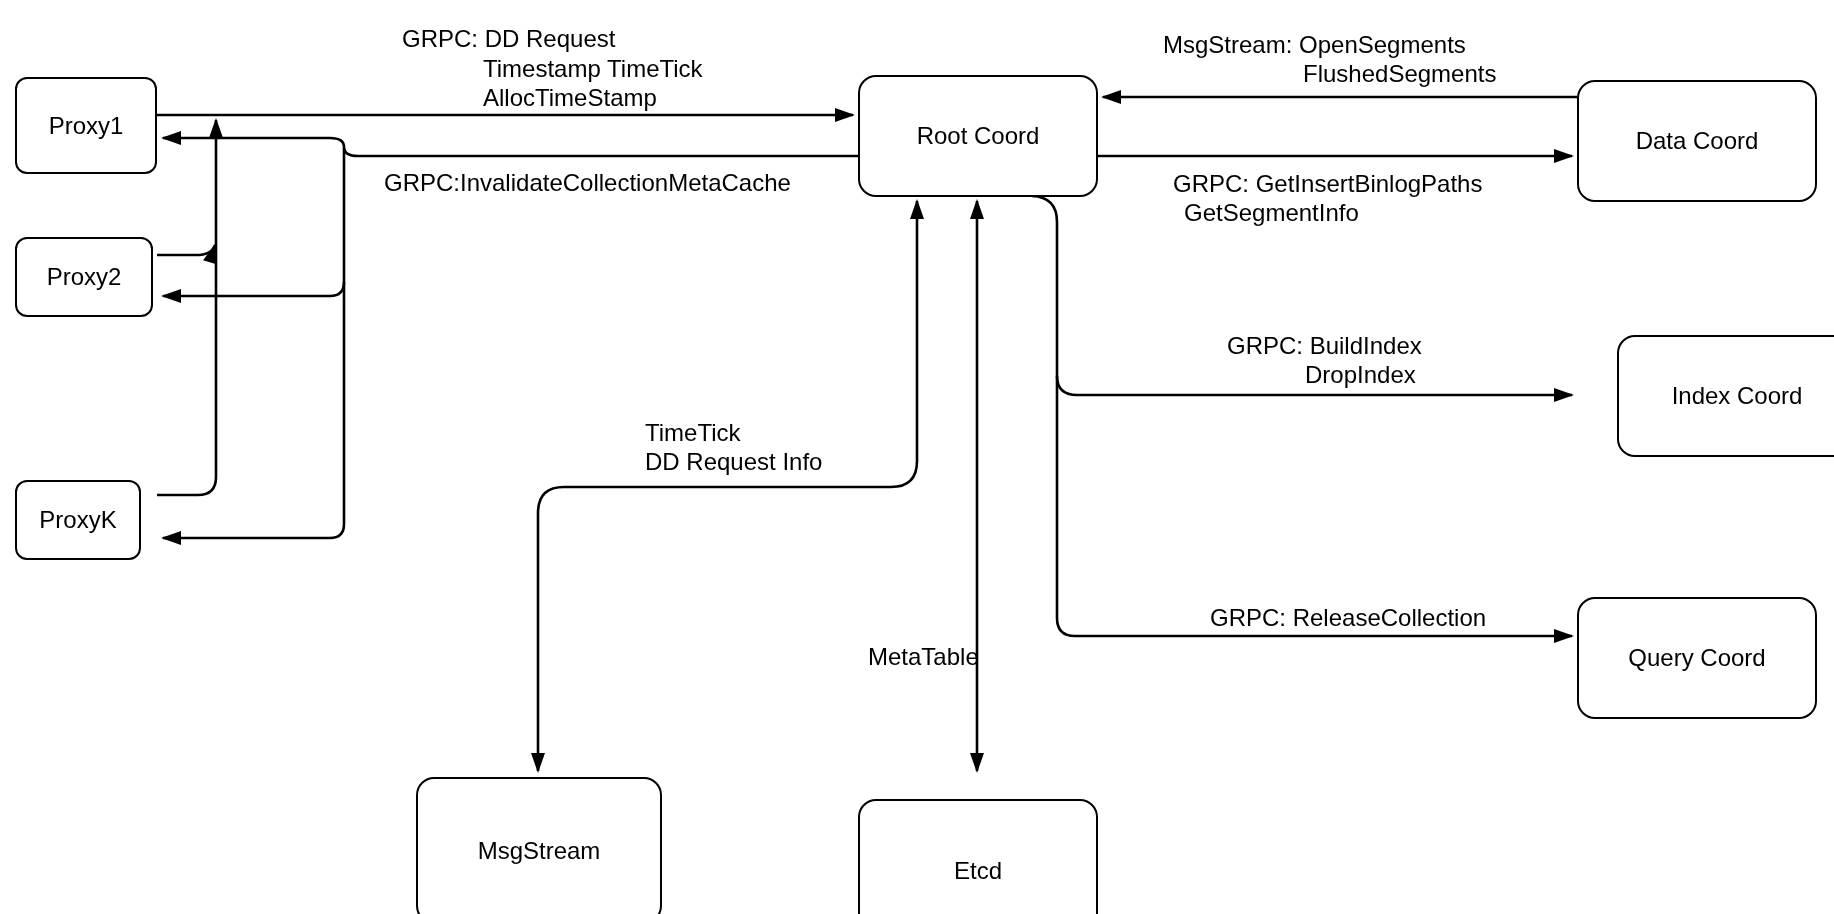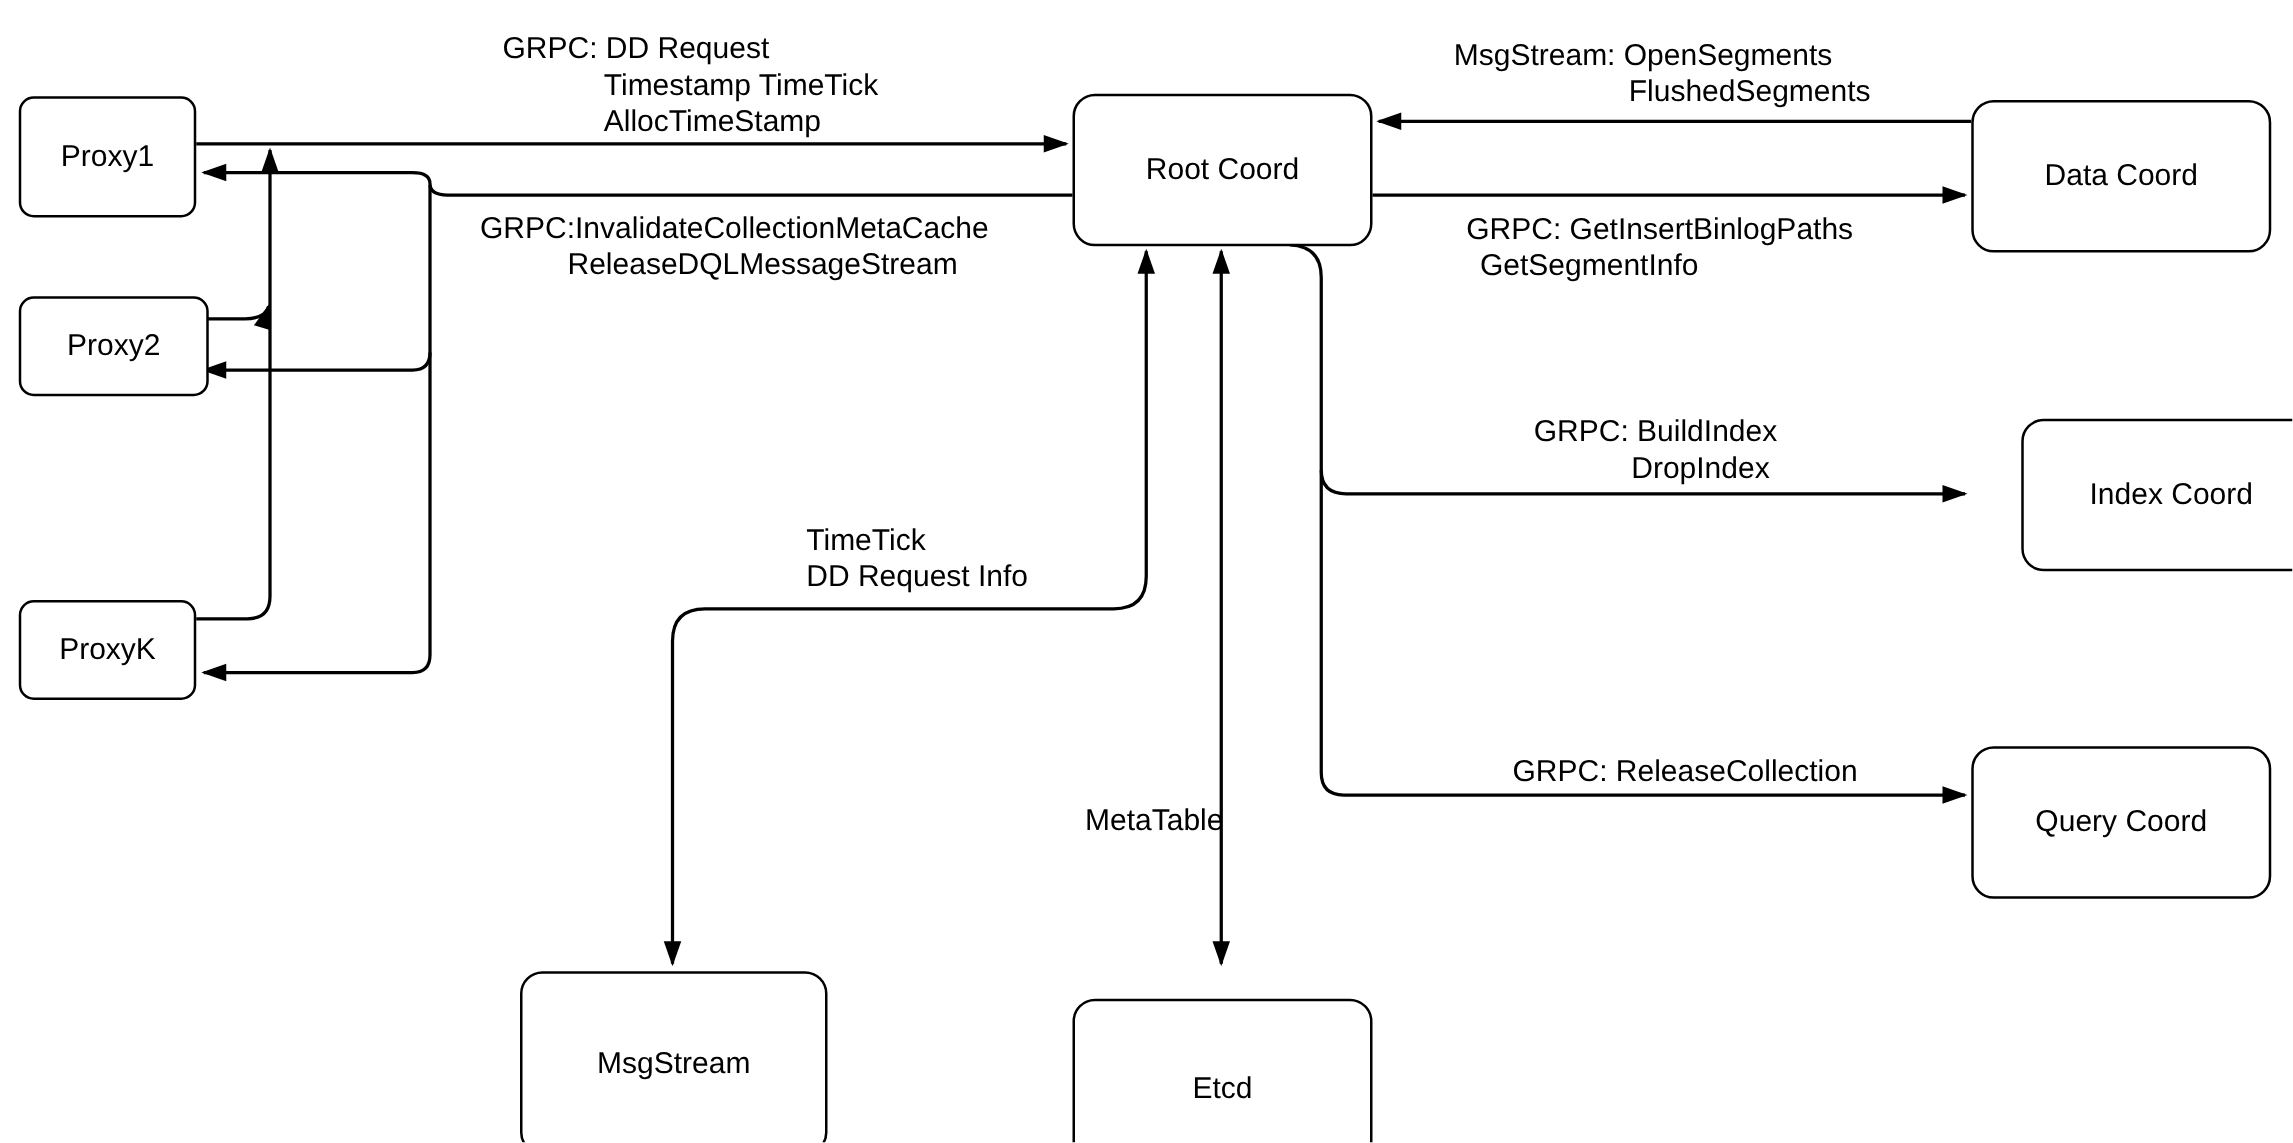--- a/index.html
+++ b/index.html
@@ -40,22 +40,22 @@
   }
   .edge-label {
     position: absolute;
     font-size: 24px;
     color: #000000;
     white-space: nowrap;
     line-height: 26px;
   }
   
   #node-proxy1   { left: 15px;   top: 77px;  width: 142px; height: 97px; }
-  #node-proxy2   { left: 15px;   top: 237px; width: 152px; height: 80px; }
-  #node-proxyk   { left: 15px;   top: 480px; width: 142px; height: 80px; }
+  #node-proxy2   { left: 15px;   top: 237px; width: 138px; height: 80px; }
+  #node-proxyk   { left: 15px;   top: 480px; width: 126px; height: 80px; }
   #node-root     { left: 858px;  top: 75px;  width: 240px; height: 122px; }
   #node-data     { left: 1577px; top: 80px;  width: 240px; height: 122px; }
   #node-index    { left: 1577px; top: 335px; width: 240px; height: 122px; margin-left: 40px; }
   #node-query    { left: 1577px; top: 597px; width: 240px; height: 122px; }
   #node-msgstream{ left: 416px;  top: 777px; width: 246px; height: 147px; }
   #node-etcd     { left: 858px;  top: 755px; width: 240px; height: 144px; margin-top: 44px; }
   
   #lbl-dd-1 { left: 402px;  top: 26px; }
   #lbl-dd-2 { left: 483px;  top: 56px; }
   #lbl-dd-3 { left: 483px;  top: 85px; }
@@ -135,21 +135,20 @@
   </div>
   <div class="node" id="node-etcd">
     <span>Etcd</span>
   </div>
 
   <div class="edge-label" id="lbl-dd-1">GRPC: DD Request</div>
   <div class="edge-label" id="lbl-dd-2">Timestamp TimeTick</div>
   <div class="edge-label" id="lbl-dd-3">AllocTimeStamp</div>
 
   <div class="edge-label" id="lbl-inv-1">GRPC:InvalidateCollectionMetaCache</div>
-  <div class="edge-label" id="lbl-inv-2">ReleaseDQLMessageStream</div>
 
   <div class="edge-label" id="lbl-ms-1">MsgStream: OpenSegments</div>
   <div class="edge-label" id="lbl-ms-2">FlushedSegments</div>
 
   <div class="edge-label" id="lbl-gi-1">GRPC: GetInsertBinlogPaths</div>
   <div class="edge-label" id="lbl-gi-2">GetSegmentInfo</div>
 
   <div class="edge-label" id="lbl-bi-1">GRPC: BuildIndex</div>
   <div class="edge-label" id="lbl-bi-2">DropIndex</div>
 

